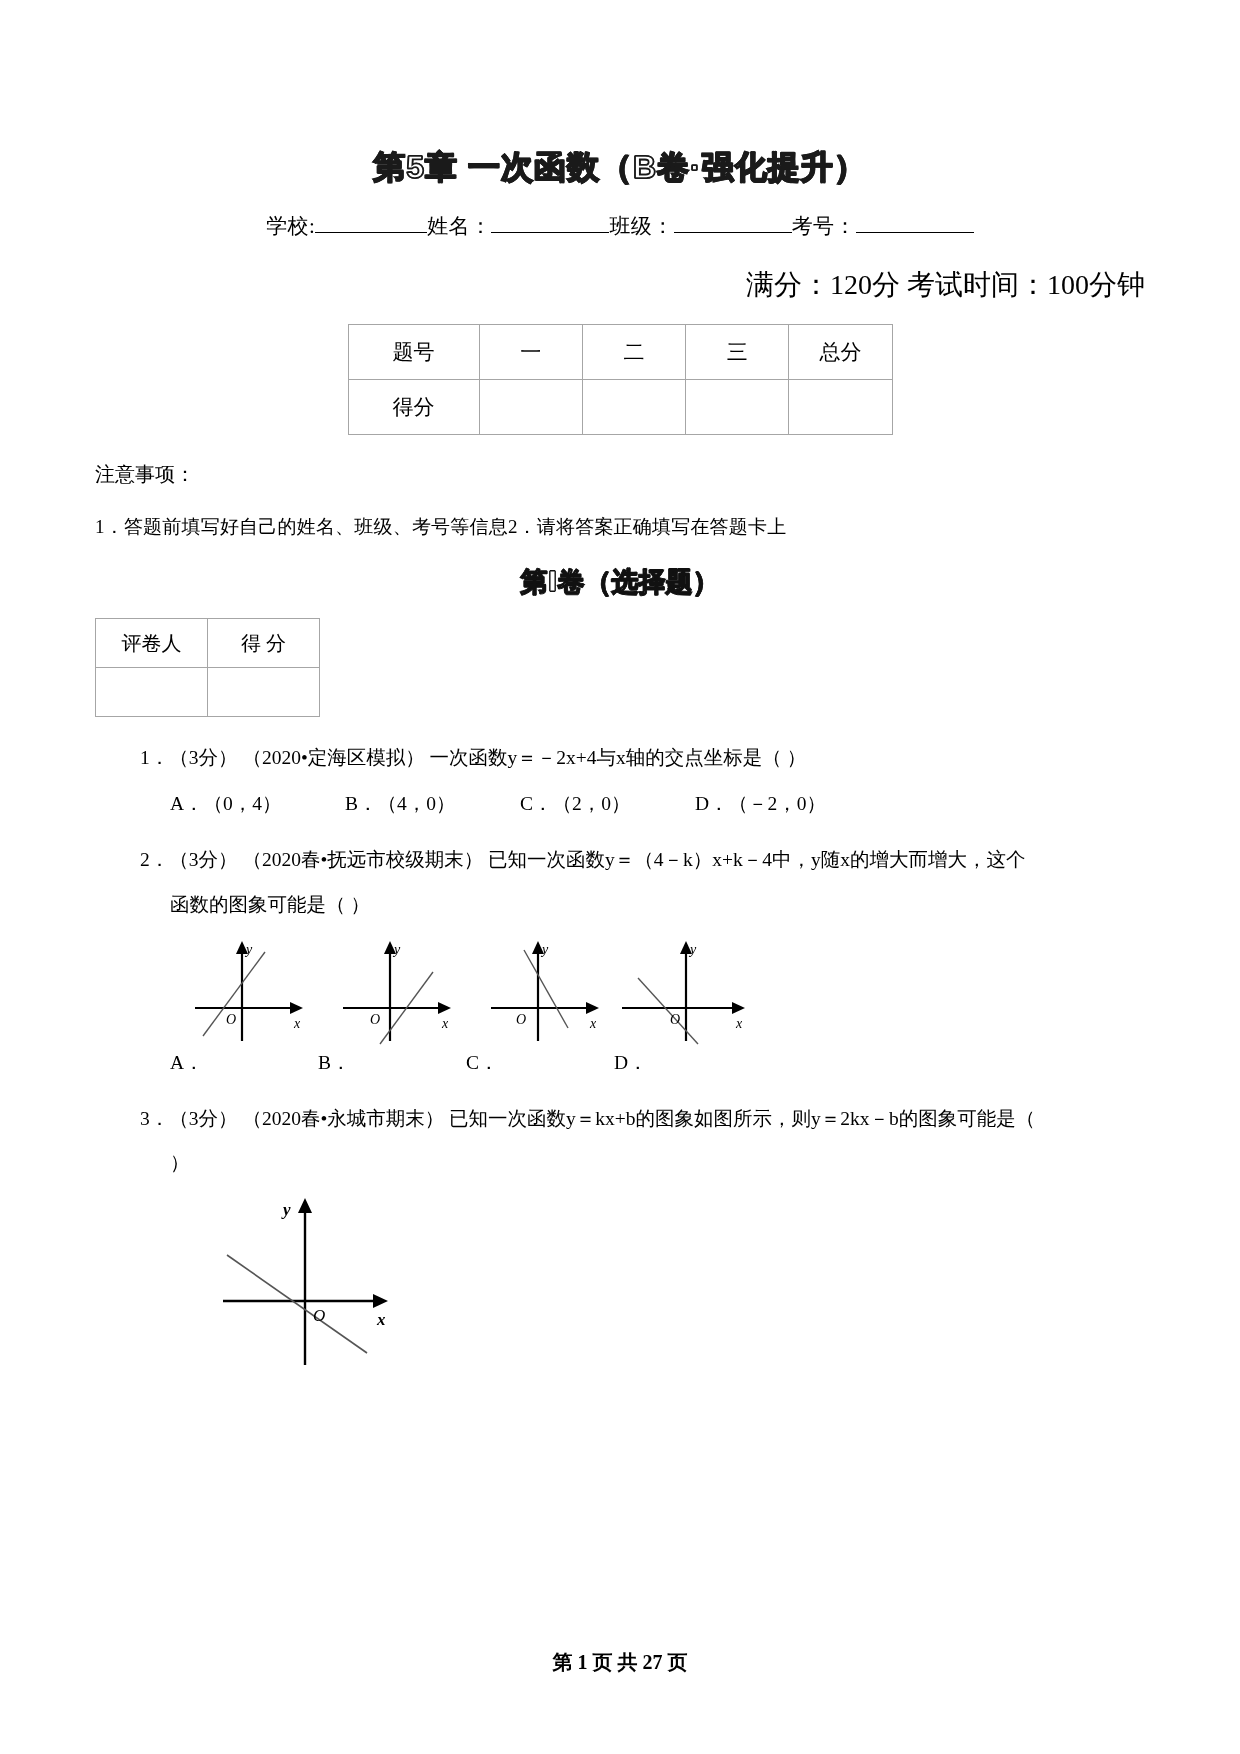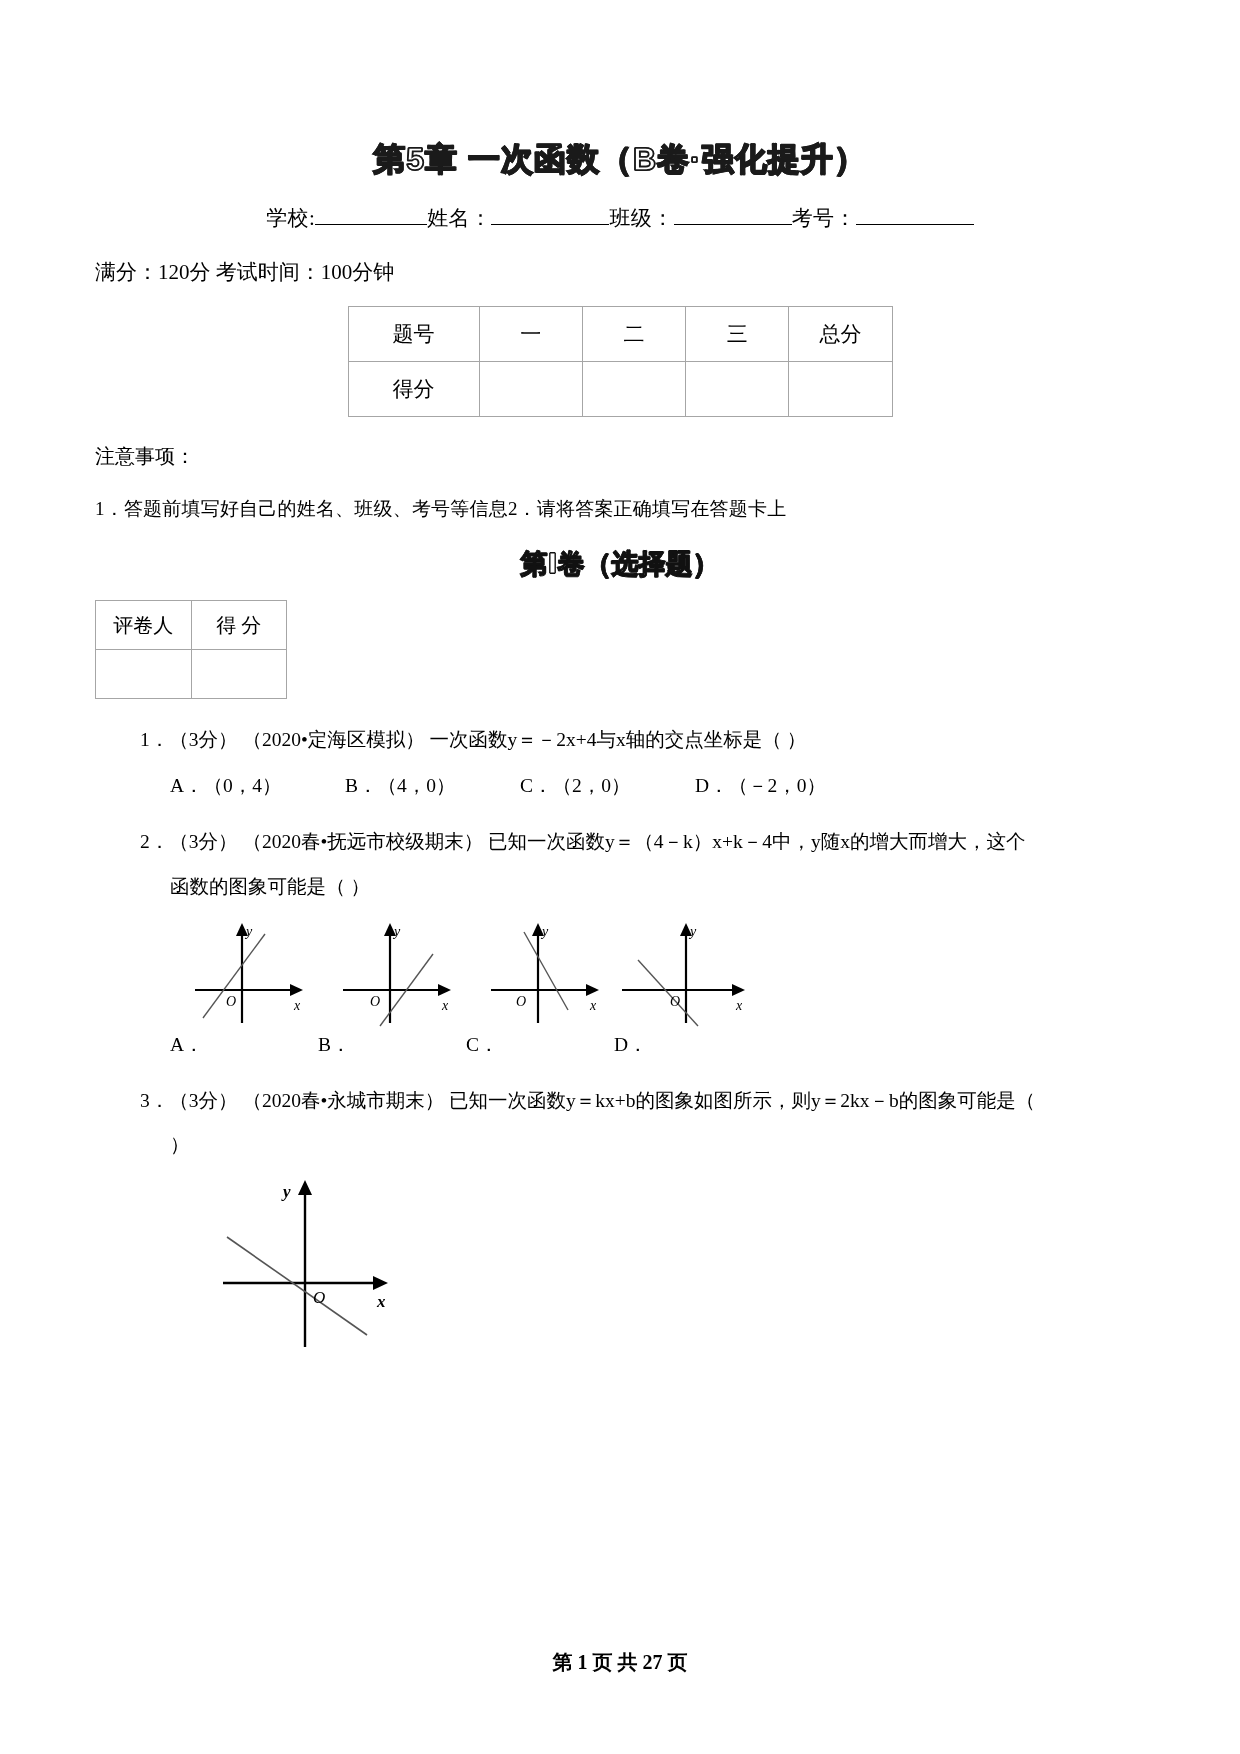--- a/index.html
+++ b/index.html
@@ -13,21 +13,21 @@
     font-family: "Liberation Serif", "DejaVu Serif", serif;
     color: #000000;
     position: relative;
     overflow: hidden;
   }
   .page {
     position: relative;
     width: 1240px;
     height: 1754px;
     box-sizing: border-box;
-    padding: 8px 95px;
+    padding: 16px 95px;
   }
 
   
   .doc-title {
     text-align: center;
     font-size: 32px;
     font-weight: bold;
     letter-spacing: 1px;
     margin: 0;
     padding-top: 130px;
@@ -58,22 +58,22 @@
   .info-line .blank {
     display: inline-block;
     border-bottom: 1.6px solid #000;
     height: 17px;
     vertical-align: baseline;
   }
   .blank-w1 { width: 112px; }
   .blank-w2 { width: 118px; }
 
   .score-line {
-    text-align: left;
-    font-size: 21px;
+    text-align: right;
+    font-size: 28px;
     padding-top: 26px;
   }
 
   
   .score-table-wrap {
     display: flex;
     justify-content: center;
     padding-top: 20px;
   }
   table.score-table {
@@ -115,21 +115,21 @@
     text-shadow:
       0.8px 0 0 #111, -0.8px 0 0 #111,
       0 0.8px 0 #111, 0 -0.8px 0 #111;
     font-family: "Liberation Sans", "DejaVu Sans", sans-serif;
   }
 
   
   .grader-wrap { padding-top: 18px; }
   table.grader-table {
     border-collapse: collapse;
-    width: 192px;
+    width: 225px;
     table-layout: fixed;
     border: 1.5px solid #4d4d4d;
   }
   table.grader-table td {
     border: 1px solid #a6a6a6;
     height: 46px;
     text-align: center;
     vertical-align: middle;
     font-size: 20px;
   }

